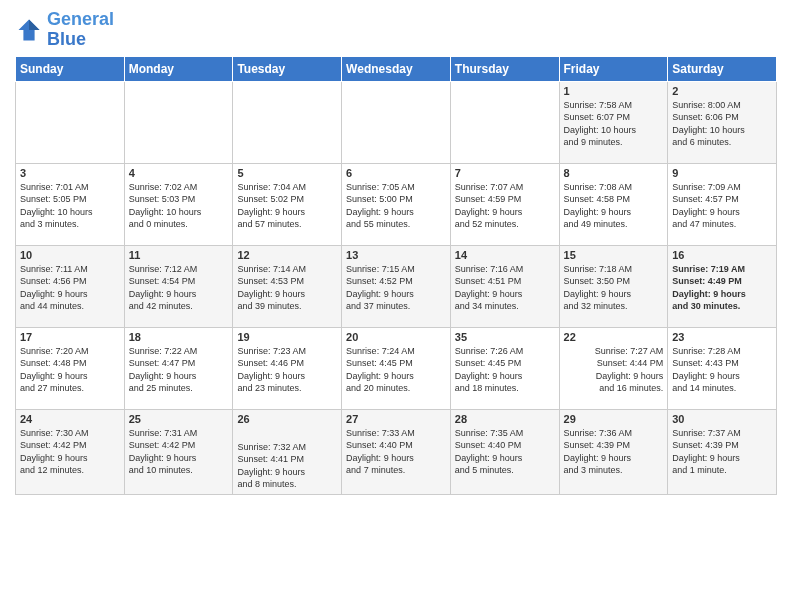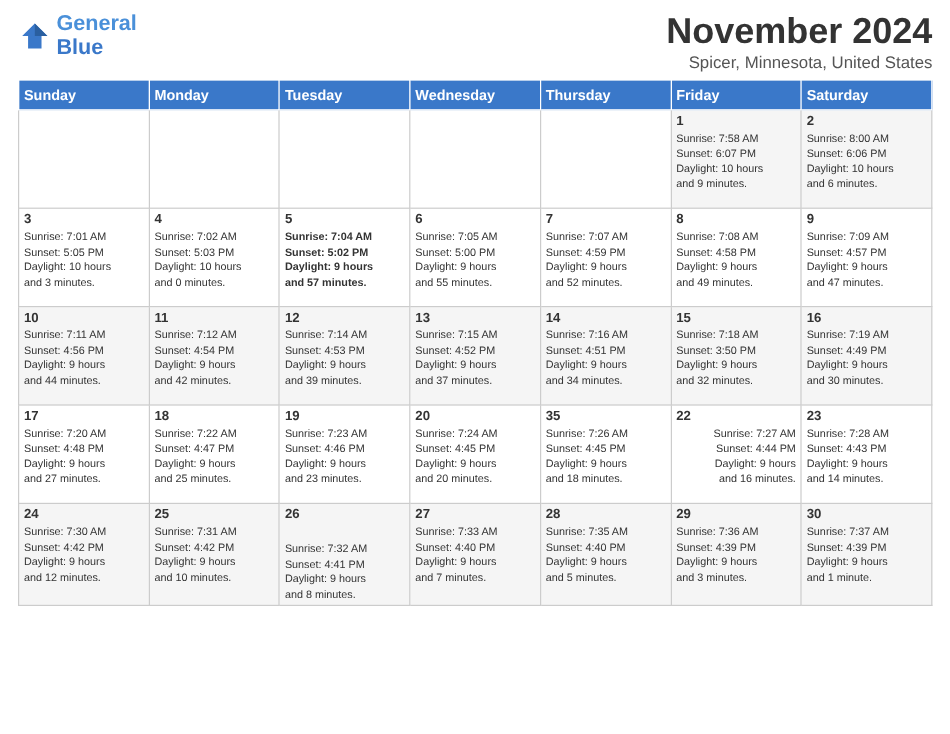--- a/index.html
+++ b/index.html
@@ -98,24 +98,20 @@
     <div class="logo">
       <svg class="logo-icon" viewBox="0 0 40 40">
         <polygon points="20,5 35,20 28,20 28,35 12,35 12,20 5,20" fill="#3a78c9"></polygon>
         <polygon points="20,5 35,20 20,20" fill="#2a5fa0"></polygon>
       </svg>
       <div class="logo-text">
         <div><span>General</span></div>
         <div style="color:#3a78c9;">Blue</div>
       </div>
     </div>
-    <div class="title-block">
-      <div class="month-title">November 2024</div>
-      <div class="location">Spicer, Minnesota, United States</div>
-    </div>
   </div>
 
   <table>
     <thead>
       <tr>
       <th>Sunday</th>
           <th>Monday</th>
           <th>Tuesday</th>
           <th>Wednesday</th>
           <th>Thursday</th>
@@ -155,21 +151,21 @@
           </td>
           <td>
             <span class="day-num">4</span>
             <div class="day-info" style="white-space: pre-line;">Sunrise: 7:02 AM
 Sunset: 5:03 PM
 Daylight: 10 hours
 and 0 minutes.</div>
           </td>
           <td>
             <span class="day-num">5</span>
-            <div class="day-info" style="white-space: pre-line; font-weight: bold;">Sunrise: 7:04 AM
+            <div class="day-info" style="white-space: pre-line;">Sunrise: 7:04 AM
 Sunset: 5:02 PM
 Daylight: 9 hours
 and 57 minutes.</div>
           </td>
           <td>
             <span class="day-num">6</span>
             <div class="day-info" style="white-space: pre-line;">Sunrise: 7:05 AM
 Sunset: 5:00 PM
 Daylight: 9 hours
 and 55 minutes.</div>
@@ -234,21 +230,21 @@
           </td>
           <td>
             <span class="day-num">15</span>
             <div class="day-info" style="white-space: pre-line;">Sunrise: 7:18 AM
 Sunset: 3:50 PM
 Daylight: 9 hours
 and 32 minutes.</div>
           </td>
           <td>
             <span class="day-num">16</span>
-            <div class="day-info" style="white-space: pre-line;">Sunrise: 7:19 AM
+            <div class="day-info" style="white-space: pre-line; font-weight: bold;">Sunrise: 7:19 AM
 Sunset: 4:49 PM
 Daylight: 9 hours
 and 30 minutes.</div>
           </td>
         </tr>
         <tr>
           <td>
             <span class="day-num">17</span>
             <div class="day-info" style="white-space: pre-line;">Sunrise: 7:20 AM
 Sunset: 4:48 PM

